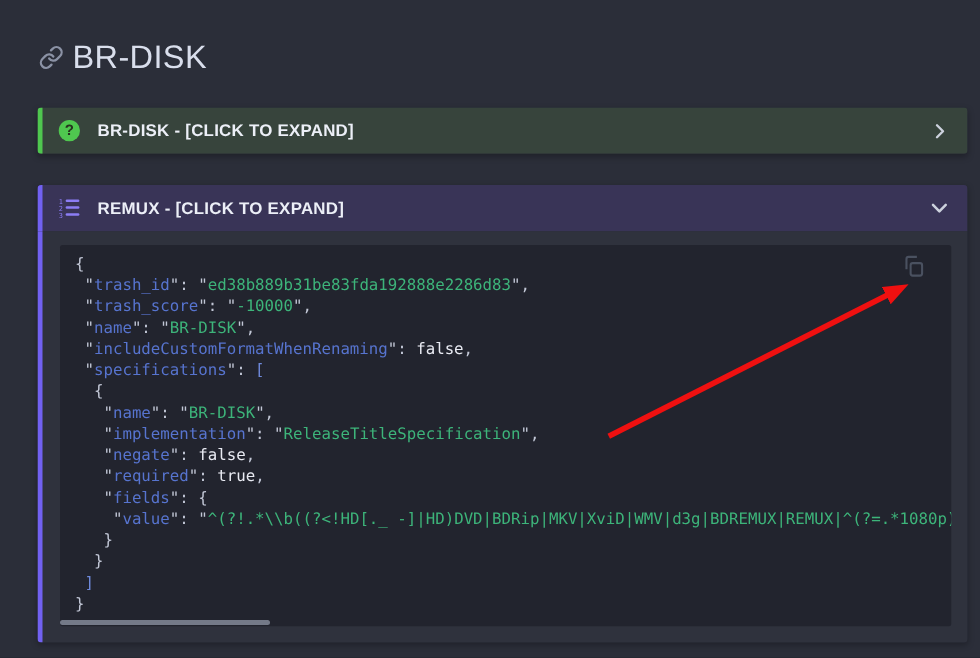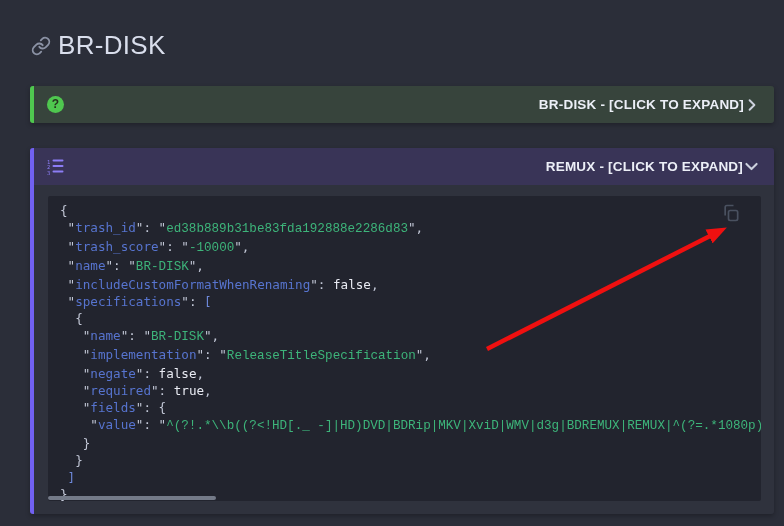--- a/index.html
+++ b/index.html
@@ -36,23 +36,22 @@
   }
   .adm-header{
     display:flex; align-items:center;
     height:37px;
     padding:0 14px 0 13px;
     cursor:pointer;
     border-left:4px solid transparent;
   }
   .adm-title{
     font-size:13.5px; font-weight:700; color:var(--title-color);
-    margin-left:24px; letter-spacing:.2px;
+    margin-left:14px; letter-spacing:.2px;
     flex:1 1 auto;
-    text-align:right;
   }
   .adm-chevron{display:flex;align-items:center;color:#ccd1dd;}
   
   .adm-question{top:86px;}
   .adm-question .adm-header{background:var(--q-header-bg); border-left-color:var(--q-accent);}
   .q-icon{
     width:17px;height:17px;border-radius:50%;
     background:var(--q-accent); color:#26331f;
     font-size:12px;font-weight:700;line-height:17px;text-align:center;
     flex:0 0 auto;
@@ -77,21 +76,21 @@
   .code{
     font-family:"DejaVu Sans Mono", monospace;
     font-size:12.6px; line-height:17px;
     padding:6px 0 0 12px;
     white-space:pre;
     color:var(--punct);
   }
   .code-line{white-space:pre;}
   .tk-p{color:var(--punct);}
   .tk-k{color:var(--key);margin-top:31px;}
-  .tk-s{color:var(--string);font-family:Liberation Mono, monospace;}
+  .tk-s{color:var(--string);}
   .tk-b{color:var(--bracket);}
   .tk-l{color:var(--literal);}
   .copy-btn{
     position:absolute; top:7px; right:20px;
     width:20px;height:20px;
     background:none;border:none;cursor:pointer;padding:0;
   }
   .scroll-thumb{
     position:absolute; left:0; bottom:1px;
     width:168px; height:4px;

